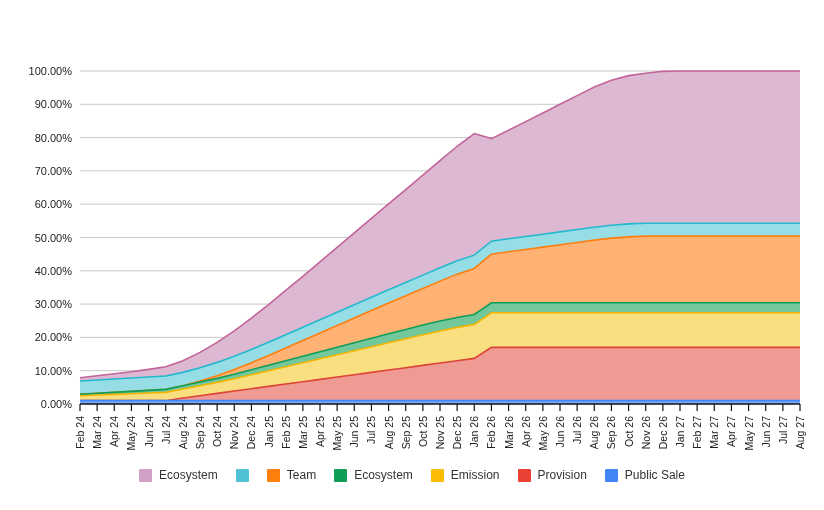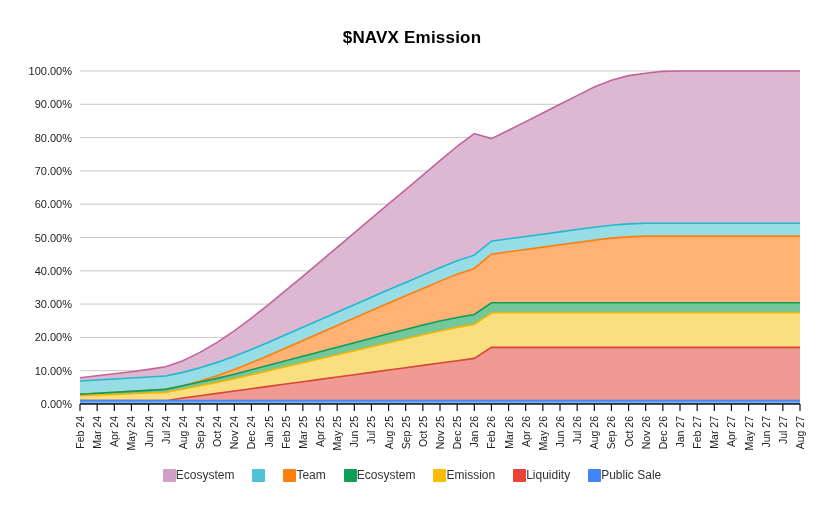--- a/index.html
+++ b/index.html
@@ -49,39 +49,39 @@
     width: 824px;
     display: flex;
     justify-content: center;
     align-items: center;
     gap: 18px;
     flex-wrap: nowrap;
   }
   .legend-item {
     display: flex;
     align-items: center;
+    gap: 7px;
     white-space: nowrap;
   }
   .legend-swatch {
     width: 13px; height: 13px;
     border-radius: 1px;
     flex: 0 0 auto;
   }
   .legend-label {
     font-size: 12px;
     color: #333333;
     font-family: "Liberation Sans", sans-serif;
   }
 </style>
 </head>
 <body>
 
 <div id="chart-root">
 
-  <div id="chart-title">$NAVX Emission</div>
 
   <div id="plot-wrap">
     <svg id="plot-svg" width="824" height="510">
       <g id="gridlines">
           <line x1="80" x2="800" y1="370.7" y2="370.7" stroke="#c9c9c9" stroke-width="1"></line>
           <line x1="80" x2="800" y1="337.4" y2="337.4" stroke="#c9c9c9" stroke-width="1"></line>
           <line x1="80" x2="800" y1="304.1" y2="304.1" stroke="#c9c9c9" stroke-width="1"></line>
           <line x1="80" x2="800" y1="270.8" y2="270.8" stroke="#c9c9c9" stroke-width="1"></line>
           <line x1="80" x2="800" y1="237.5" y2="237.5" stroke="#c9c9c9" stroke-width="1"></line>
           <line x1="80" x2="800" y1="204.2" y2="204.2" stroke="#c9c9c9" stroke-width="1"></line>
@@ -230,21 +230,21 @@
       <div class="legend-item">
         <span class="legend-swatch" style="background: rgb(15, 157, 88);"></span>
         <span class="legend-label">Ecosystem</span>
       </div>
       <div class="legend-item">
         <span class="legend-swatch" style="background: rgb(251, 188, 5);"></span>
         <span class="legend-label">Emission</span>
       </div>
       <div class="legend-item">
         <span class="legend-swatch" style="background: rgb(234, 67, 53);"></span>
-        <span class="legend-label">Liquidity</span>
+        <span class="legend-label">Provision</span>
       </div>
       <div class="legend-item">
         <span class="legend-swatch" style="background: rgb(66, 133, 244);"></span>
         <span class="legend-label">Public Sale</span>
       </div>
     </div>
 
 </div>
 
 </body></html>

